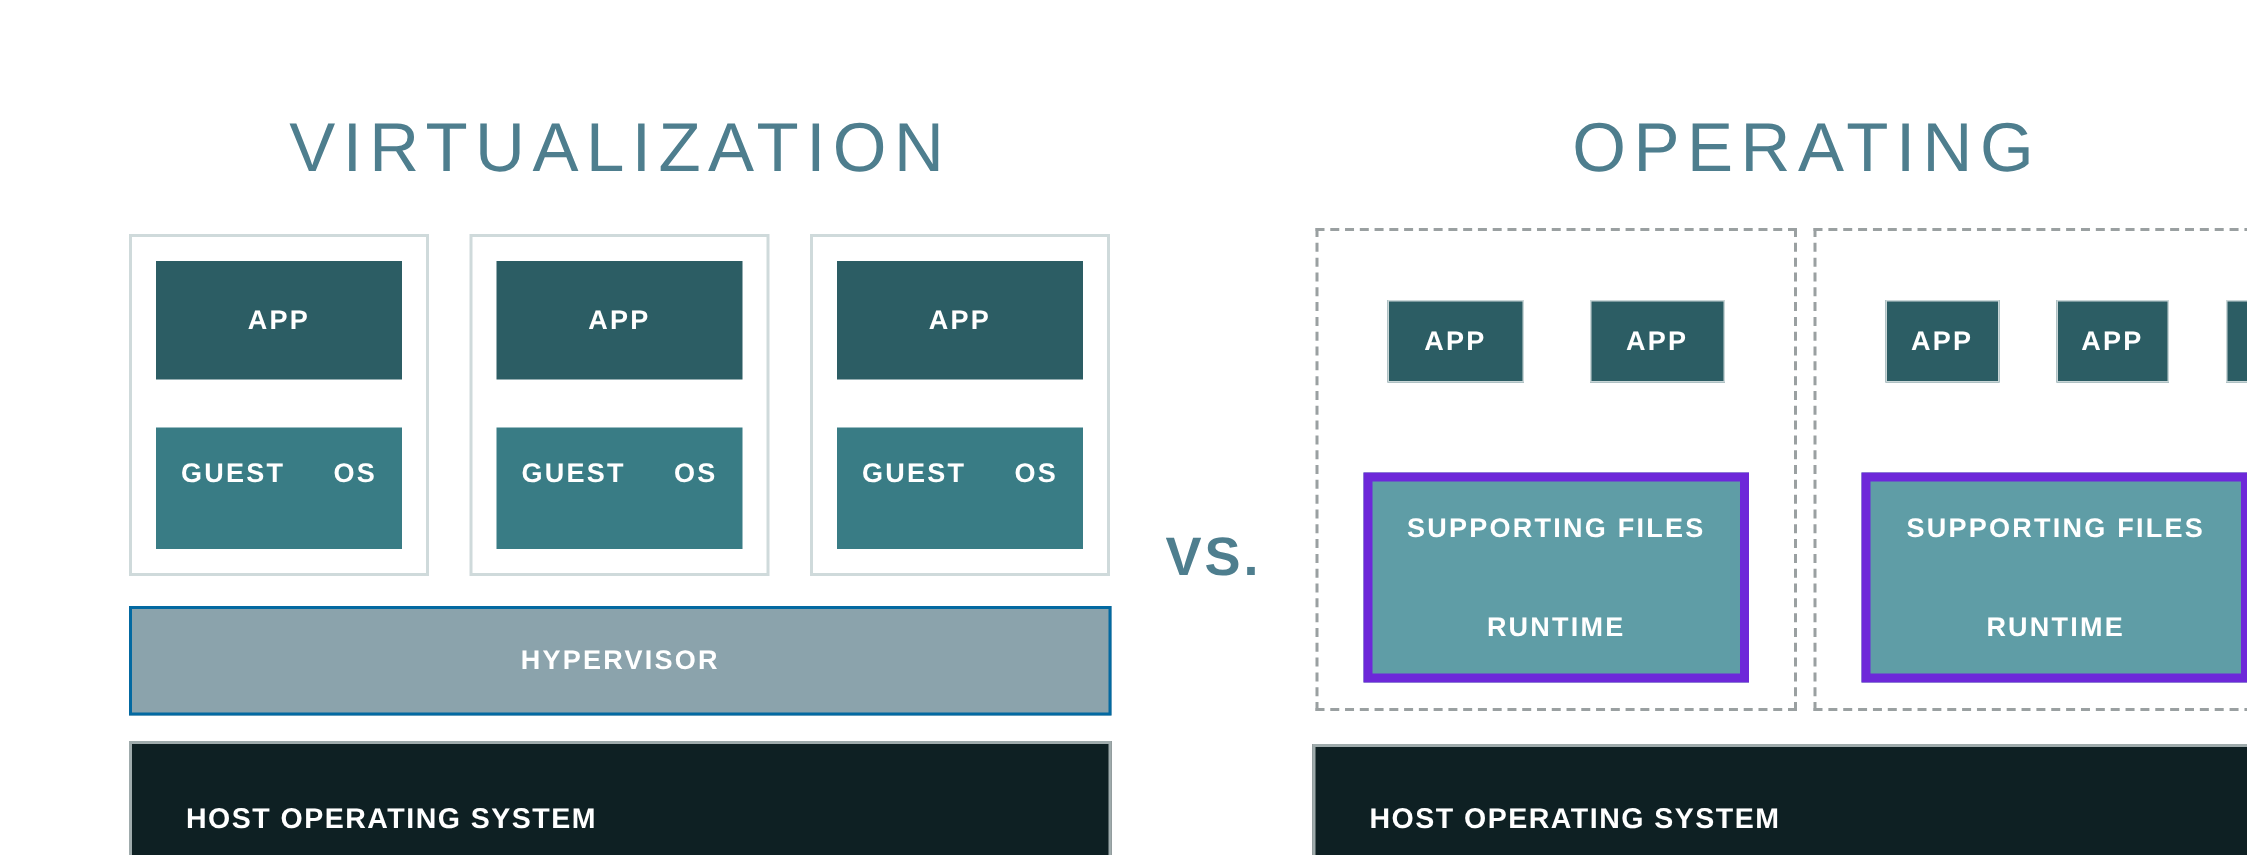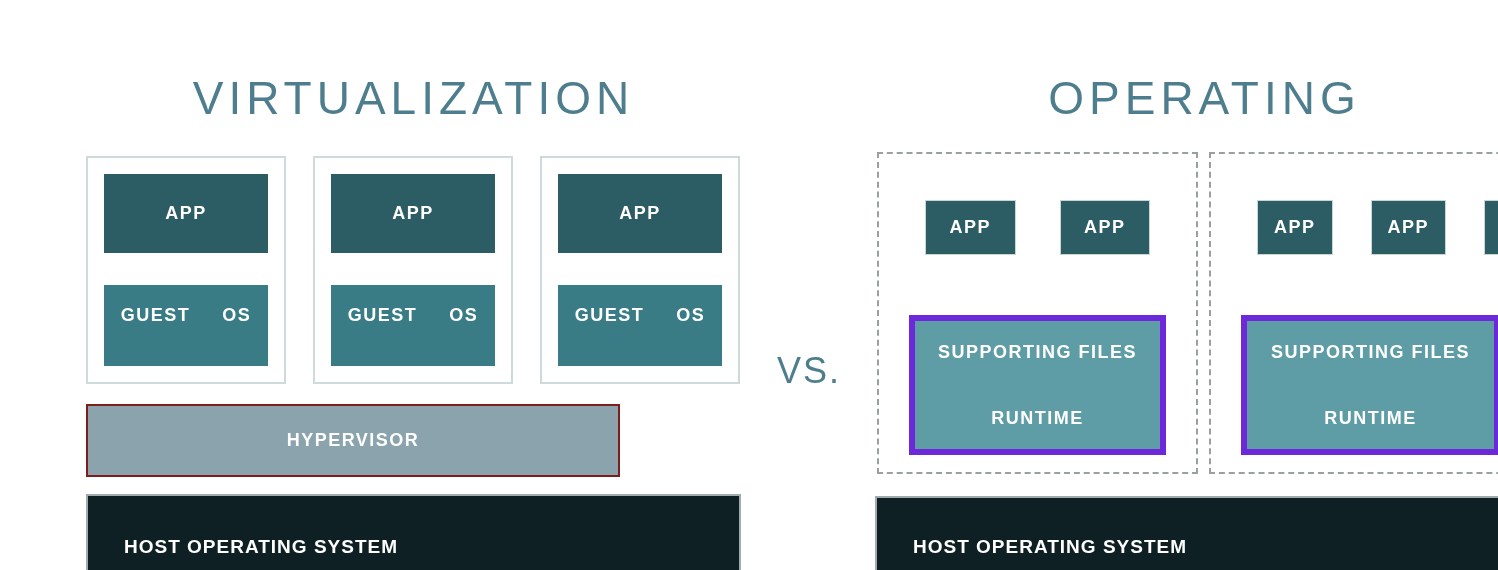--- a/index.html
+++ b/index.html
@@ -23,21 +23,21 @@
   
   .title {
     position: absolute; top: 10px; text-align: center;
     font-size: 46px; font-weight: 300; letter-spacing: 5px;
     color: var(--title-text); line-height: 1.05; white-space: nowrap;
   }
   .left-title  { left: 22px;  width: 655px; }
   .right-title { left: 813px; width: 655px; }
   .vs {
     position: absolute; left: 698px; top: 286px; width: 94px;
-    text-align: center; font-size: 36px; font-weight: 400;
+    text-align: center; font-size: 36px; font-weight: 700;
     letter-spacing: 2px; color: var(--title-text);
   }
 
   
   .lbl {
     color: var(--label-text); font-weight: bold;
     font-size: 18px; letter-spacing: 1.5px; text-align: center;
   }
 
   
@@ -51,22 +51,22 @@
     display: flex; align-items: center; justify-content: center;
   }
   .vm-guest {
     flex: 1; background: var(--guest-os);
     display: flex; align-items: center; justify-content: center;
     padding-bottom: 20px; line-height: 1.6;
   }
 
   
   .hypervisor {
-    position: absolute; left: 22px; top: 340px; width: 534px; height: 73px;
-    background: var(--hypervisor); border: 2px solid #7f1d1d;
+    position: absolute; left: 22px; top: 340px; width: 655px; height: 73px;
+    background: var(--hypervisor); border: 2px solid #0369a1;
     display: flex; align-items: center; justify-content: center;
   }
   .hypervisor .lbl { font-size: 18px; }
   .host-bar {
     position: absolute; background: var(--host-os); border: 2px solid #9fabac;
     display: flex; align-items: center; justify-content: flex-start; padding-left: 20px;
   }
   .host-left  { left: 22px;  top: 430px; width: 655px; height: 105px; }
   .host-right { left: 811px; top: 432px; width: 657px; height: 101px; }
   .host-bar .lbl { font-size: 19px; letter-spacing: 1px; }

